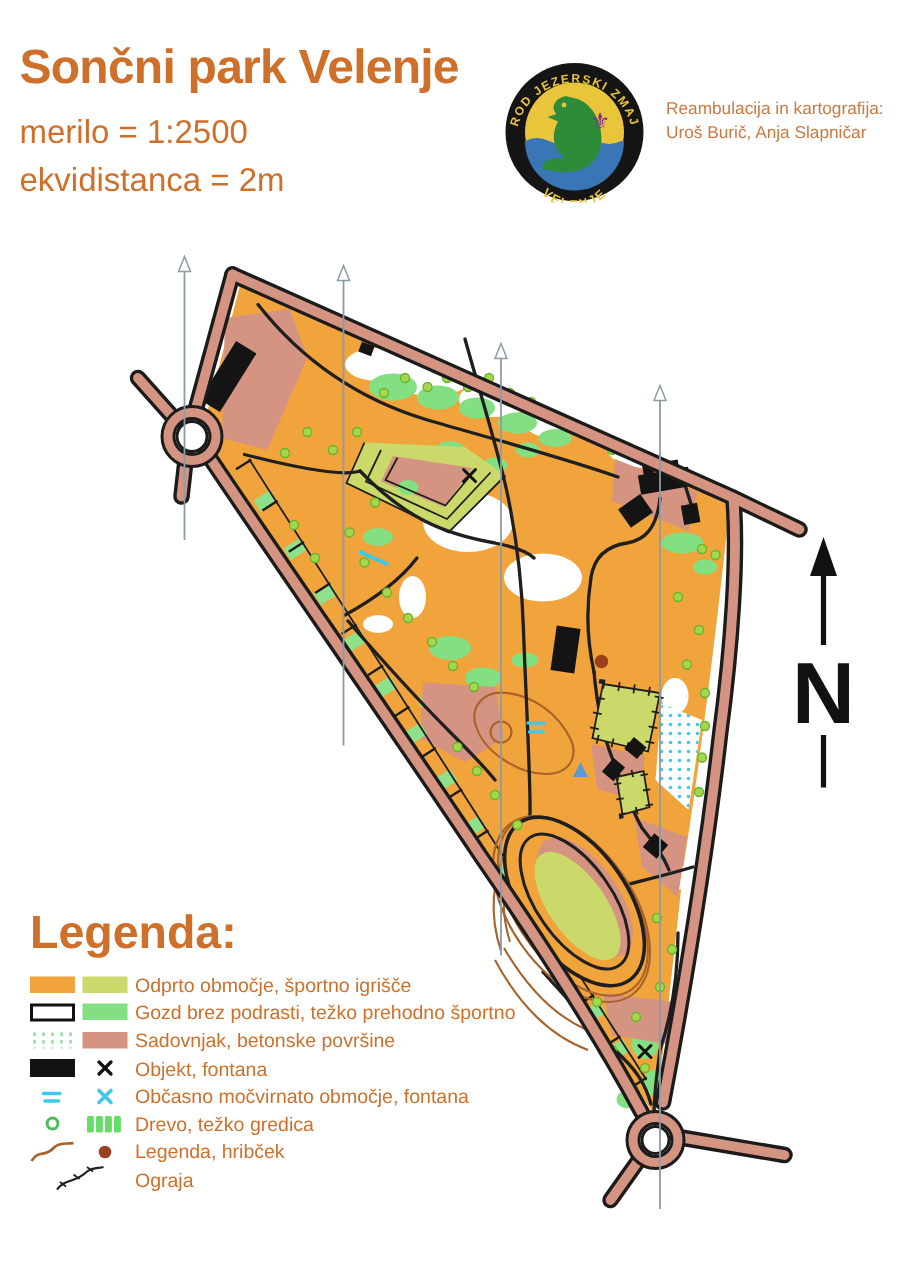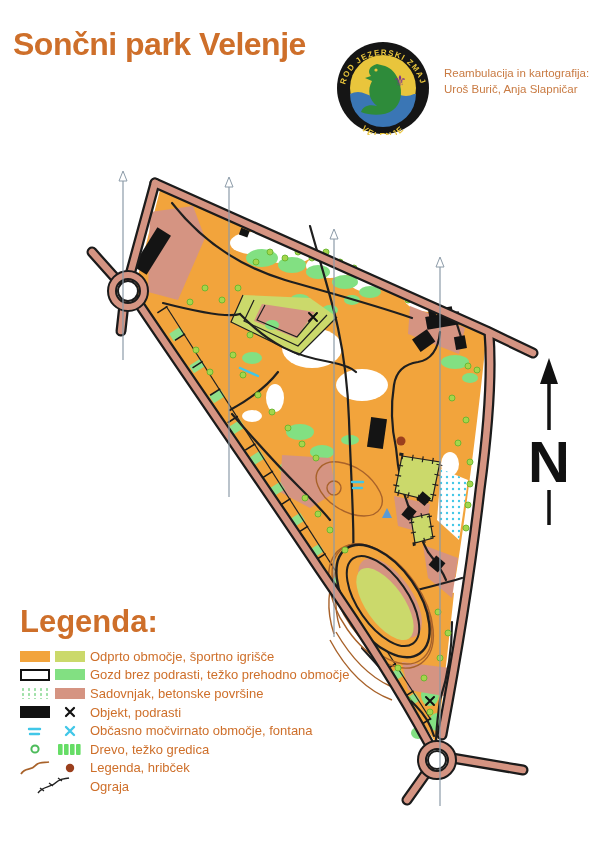--- a/index.html
+++ b/index.html
@@ -292,20 +292,24 @@
       <polygon points="225,187 229,177 233,187" fill="#fff" stroke="var(--c-meridian)" stroke-width="1"></polygon>
       <path class="s-meridian" d="M334,230 V637"></path>
       <polygon points="330,239 334,229 338,239" fill="#fff" stroke="var(--c-meridian)" stroke-width="1"></polygon>
       <path class="s-meridian" d="M440,258 V806"></path>
       <polygon points="436,267 440,257 444,267" fill="#fff" stroke="var(--c-meridian)" stroke-width="1"></polygon>
     </g>
   </svg>
 
   <div class="hdr">
     <h1>Sončni park Velenje</h1>
+    <div class="sub">
+      <div>merilo = 1:2500</div>
+      <div>ekvidistanca = 2m</div>
+    </div>
   </div>
 
   <div class="attrib">
     <div>Reambulacija in kartografija:</div>
     <div>Uroš Burič, Anja Slapničar</div>
   </div>
 
   <svg style="position:absolute;left:336px;top:41px;" width="94" height="94" viewBox="-47 -47 94 94">
     <defs>
       <path id="arcTop" d="M-39,6 A39 39 0 0 1 39,6"></path>
@@ -345,21 +349,21 @@
       <span class="llabel">Odprto območje, športno igrišče</span>
     </div>
 
     <div class="lrow">
       <span class="sym">
           <span class="chip whiteb"></span>
         </span>
       <span class="sym">
           <span class="chip green"></span>
         </span>
-      <span class="llabel">Gozd brez podrasti, težko prehodno območje</span>
+      <span class="llabel">Gozd brez podrasti, težko prehodno športno</span>
     </div>
 
     <div class="lrow">
       <span class="sym">
           <span class="chip dots"></span>
         </span>
       <span class="sym">
           <span class="chip salmon"></span>
         </span>
       <span class="llabel">Sadovnjak, betonske površine</span>
@@ -367,21 +371,21 @@
 
     <div class="lrow">
       <span class="sym">
           <span class="chip black"></span>
         </span>
       <span class="sym">
         <svg width="12" height="12" viewBox="0 0 12 12">
             <path d="M2,2 L10,10 M10,2 L2,10" stroke="#111" stroke-width="2.2" stroke-linecap="round"></path>
           </svg>
       </span>
-      <span class="llabel">Objekt, podrasti</span>
+      <span class="llabel">Objekt, fontana</span>
     </div>
 
     <div class="lrow">
       <span class="sym">
         <svg width="16" height="12" viewBox="0 0 16 12">
             <path d="M2,4 h11 M3,9 h9" stroke="var(--c-marsh)" stroke-width="2.4" stroke-linecap="round"></path>
           </svg>
       </span>
       <span class="sym">
         <svg width="12" height="12" viewBox="0 0 12 12">

